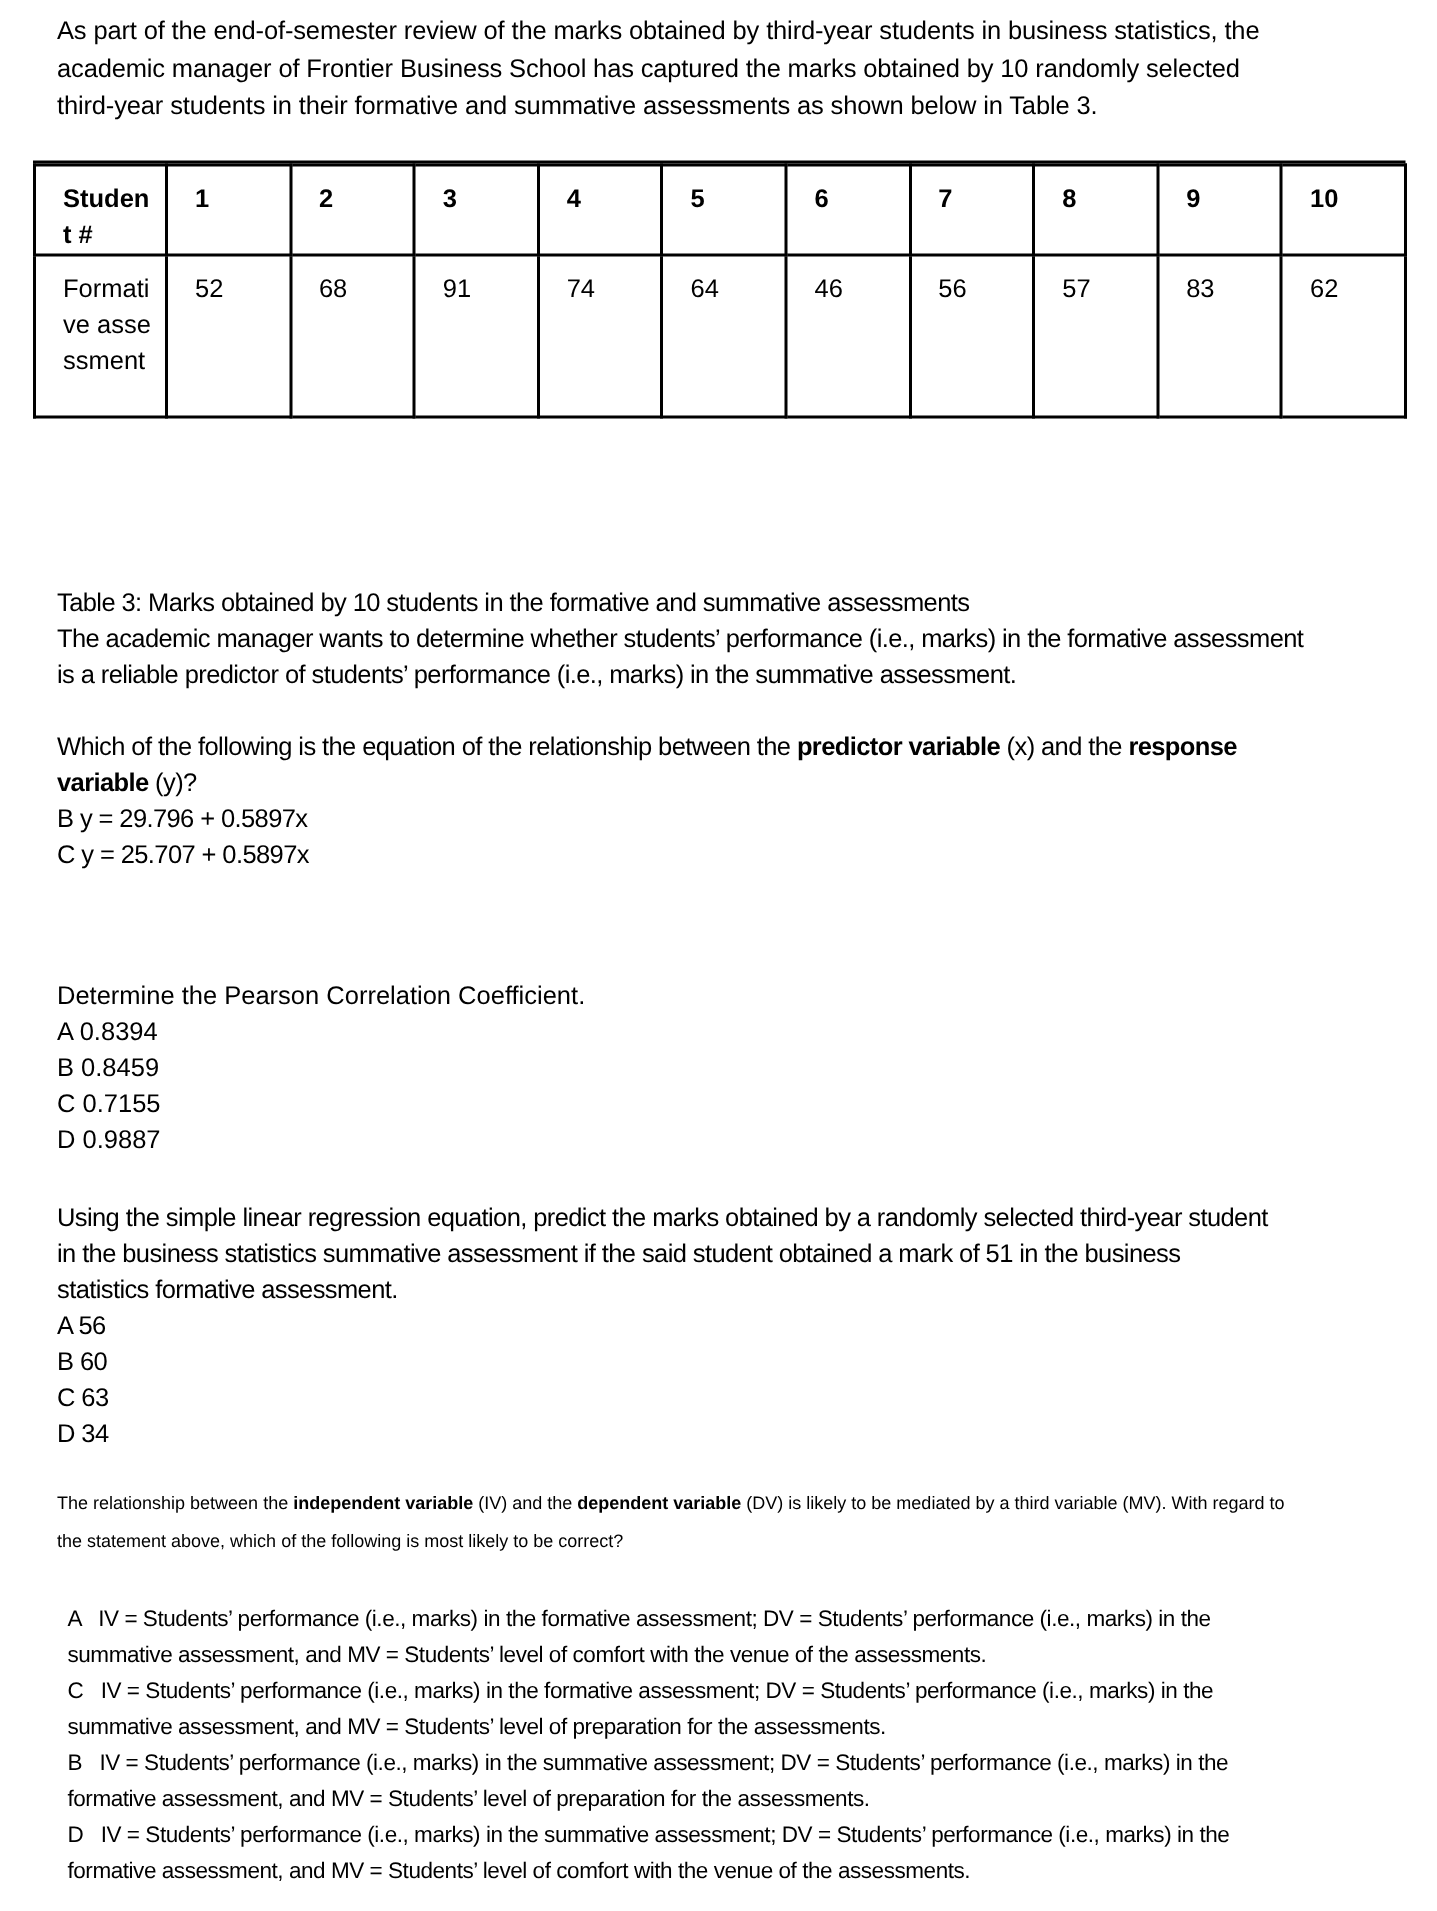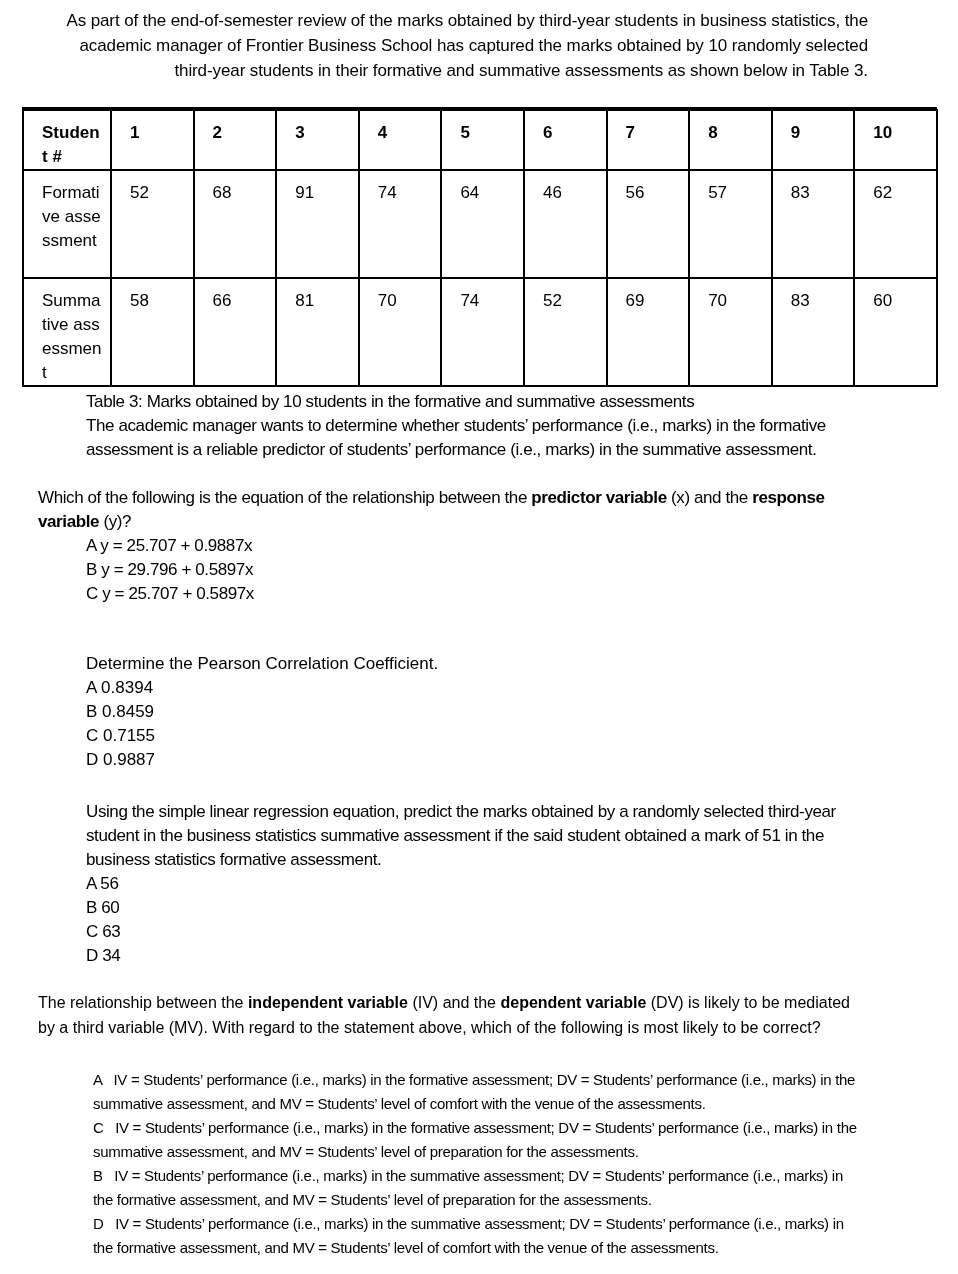--- a/index.html
+++ b/index.html
@@ -1,28 +1,28 @@
 <!DOCTYPE html>
 <html><head>
 <meta charset="utf-8">
 <style>
   html, body { margin:0; padding:0; background:#ffffff; }
   body { width:958px; height:1274px; position:relative; overflow:hidden; color:#000; }
   .calibri { font-family: "Liberation Sans", "DejaVu Sans", sans-serif; }
-  #intro { position:absolute; left:38px; top:8px; width:830px; font-size:17px; line-height:25px; letter-spacing:-0.1px;text-align:right; }
+  #intro { position:absolute; left:38px; top:8px; width:830px; font-size:17px; line-height:25px; letter-spacing:-0.1px; }
   #intro-rule { position:absolute; left:22px; top:107px; width:915px; height:2px; background:#000; }
   table#marks { position:absolute; left:22px; top:109px; width:916px; border-collapse:collapse; font-family:"Liberation Sans", sans-serif; font-size:17px; }
   table#marks td { border:2px solid #000; vertical-align:top; padding:10px 6px 0 18px; line-height:24px; }
   table#marks td.rowhead { padding-left:18px; width:62px; word-break:break-all; }
   table#marks tr.hdr td { height:46px; font-weight:bold; padding-top:10px; }
   table#marks tr.body td { height:96px; }
   .block { position:absolute; left:38px; font-family:"Liberation Sans", sans-serif; font-size:17px; line-height:24px; }
   .cond { letter-spacing:-0.4px; }
-  .opt { display:block;margin-left:48px; }
-  #q4 { position:absolute; left:38px; top:990px; width:830px; font-size:16px; line-height:25px; }
+  .opt { display:block; }
+  #q4 { position:absolute; left:38px; top:990px; width:830px; font-size:12px; line-height:25px; }
   #q4opts { position:absolute; left:45px; top:1068px; width:820px; font-family:"Liberation Sans", sans-serif; font-size:15px; line-height:24px; letter-spacing:-0.3px; }
   b { font-weight:bold;margin-top:30px; }
 </style>
 </head>
 <body>
 
 <div id="intro" class="calibri">As part of the end-of-semester review of the marks obtained by third-year students in business statistics, the academic manager of Frontier Business School has captured the marks obtained by 10 randomly selected third-year students in their formative and summative assessments as shown below in Table 3.</div>
 <div id="intro-rule"></div>
 
 <table id="marks">
@@ -46,44 +46,30 @@
     <td>68</td>
     <td>91</td>
     <td>74</td>
     <td>64</td>
     <td>46</td>
     <td>56</td>
     <td>57</td>
     <td>83</td>
     <td>62</td>
   </tr>
-  <tr class="body">
-    <td class="rowhead">Summative assessment</td>
-    <td>58</td>
-    <td>66</td>
-    <td>81</td>
-    <td>70</td>
-    <td>74</td>
-    <td>52</td>
-    <td>69</td>
-    <td>70</td>
-    <td>83</td>
-    <td>60</td>
-  </tr>
 </tbody>
   </table>
 
 <div class="block cond" style="top:390px; width:840px;">
   <span class="opt">Table 3: Marks obtained by 10 students in the formative and summative assessments</span>
   <span class="opt">The academic manager wants to determine whether students’ performance (i.e., marks) in the formative assessment is a reliable predictor of students’ performance (i.e., marks) in the summative assessment.</span>
 </div>
 
 <div class="block cond" style="top:486px; width:800px;">
   <div><span>Which of the following is the equation of the relationship between the </span><b>predictor variable</b><span> (x) and the </span><b>response variable</b><span> (y)?</span></div>
-  <span class="opt">A y = 25.707 + 0.9887x</span>
   <span class="opt">B y = 29.796 + 0.5897x</span>
   <span class="opt">C y = 25.707 + 0.5897x</span>
 </div>
 
 <div class="block" style="top:652px; width:600px;">
   <span class="opt">Determine the Pearson Correlation Coefficient.</span>
   <span class="opt">A 0.8394</span>
   <span class="opt">B 0.8459</span>
   <span class="opt">C 0.7155</span>
   <span class="opt">D 0.9887</span>

